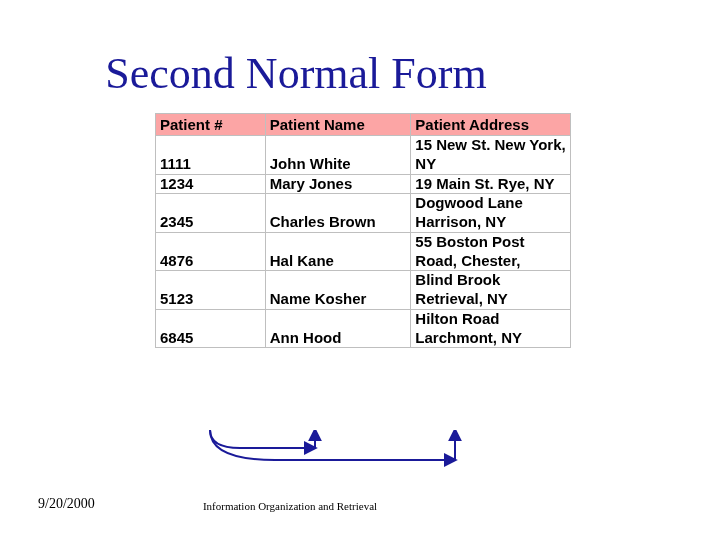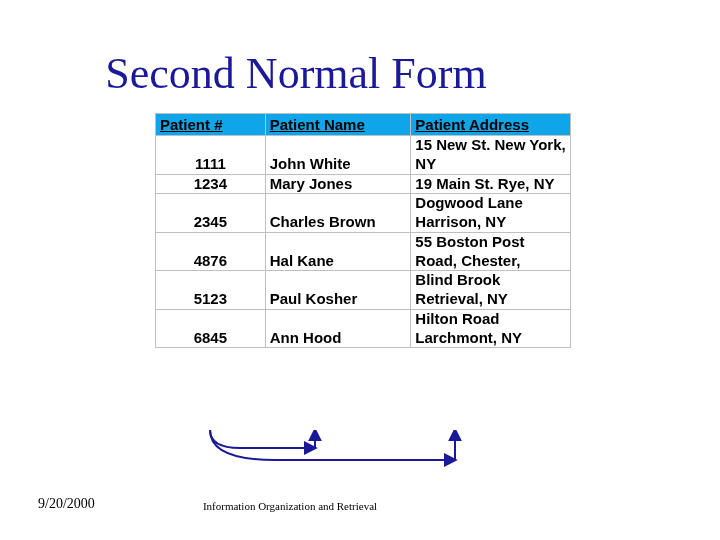--- a/index.html
+++ b/index.html
@@ -33,30 +33,29 @@
     font-size: 15px;
     color: #000;
   }
   th, td {
     border: 1px solid #bfbfbf;
     padding: 0 4px;
     vertical-align: bottom;
     line-height: 1.25;
   }
   th {
-    background: #0ea5e9;
+    background: #fca5a5;
     font-weight: bold;
     text-align: left;
     height: 22px;
-    text-decoration: underline;
   }
   col.c-num     { width: 110px; }
   col.c-name    { width: 146px; }
   col.c-address { width: 160px; }
-  td.num  { text-align: center; font-weight: bold; }
+  td.num  { text-align: left; font-weight: bold; }
   td.name { text-align: left;  font-weight: bold; }
   td.addr { text-align: left;  font-weight: bold; }
   .footer-date {
     position: absolute;
     left: 38px;
     bottom: 28px;
     font-size: 14px;
     color: #000;
   }
   .footer-center {
@@ -112,21 +111,21 @@
         <td class="name">Charles Brown</td>
         <td class="addr">Dogwood Lane Harrison, NY</td>
       </tr>
       <tr>
         <td class="num">4876</td>
         <td class="name">Hal Kane</td>
         <td class="addr">55 Boston Post Road, Chester,</td>
       </tr>
       <tr>
         <td class="num">5123</td>
-        <td class="name">Paul Kosher</td>
+        <td class="name">Name Kosher</td>
         <td class="addr">Blind Brook Retrieval, NY</td>
       </tr>
       <tr>
         <td class="num">6845</td>
         <td class="name">Ann Hood</td>
         <td class="addr">Hilton Road Larchmont, NY</td>
       </tr>
     </tbody>
   </table>
 </div>

